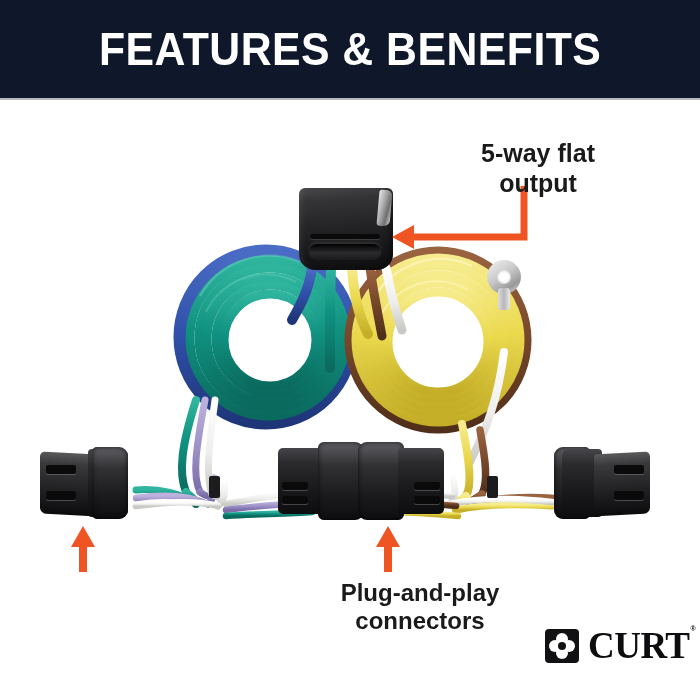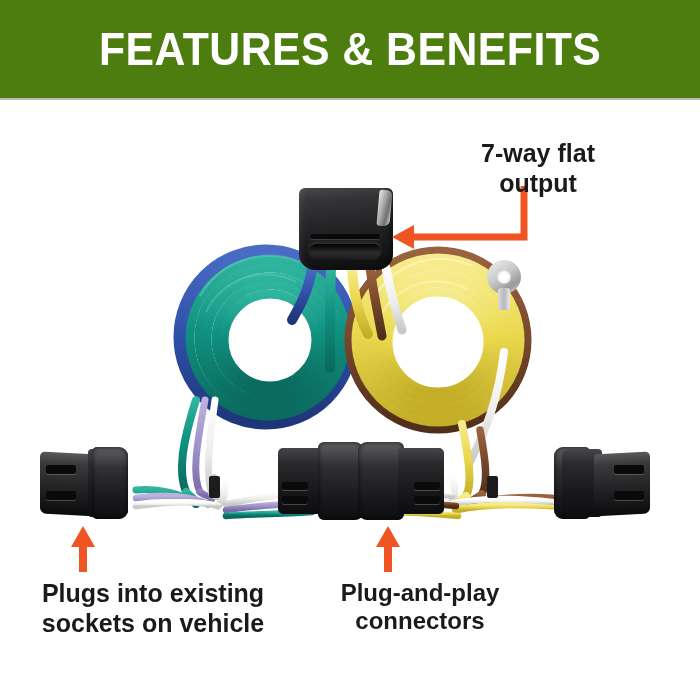--- a/index.html
+++ b/index.html
@@ -8,21 +8,21 @@
     background:#ffffff;
     font-family:"Liberation Sans", sans-serif;
     overflow:hidden;
     position:relative;
   }
   #root{position:relative;width:700px;height:700px;overflow:hidden;background:#fff;}
 
   
   .header-bar{
     position:absolute;left:0;top:0;width:700px;height:98px;
-    background:#4d7c0f;
+    background:#0f172a;
     display:flex;align-items:center;justify-content:center;
   }
   .header-title{
     color:#ffffff;
     font-family:"Liberation Sans Narrow","Liberation Sans",sans-serif;
     font-weight:bold;
     font-size:46px;
     letter-spacing:0.5px;
     transform:scaleX(0.93);
     white-space:nowrap;
@@ -309,21 +309,30 @@
       <path d="M83 572 L83 541" fill="none" stroke="#ef5423" stroke-width="8"></path>
       <path d="M83 526 L95 547 L71 547 Z" fill="#ef5423"></path>
     </g>
 
     <g>
       <path d="M388 572 L388 541" fill="none" stroke="#ef5423" stroke-width="8"></path>
       <path d="M388 526 L400 547 L376 547 Z" fill="#ef5423"></path>
     </g>
   </svg>
 
-  <div id="callout-top" class="callout">7-way flat
+  <div id="callout-top" class="callout">5-way flat
 output</div>
-  <div id="callout-left" class="callout">Plugs into existing
-sockets on vehicle</div>
   <div id="callout-mid" class="callout">Plug-and-play
 connectors</div>
 
+  <div class="logo">
+    <div class="logo-mark">
+      <span class="c1"></span>
+        <span class="c2"></span>
+        <span class="c3"></span>
+        <span class="c4"></span>
+        <span class="cc"></span>
+    </div>
+    <div class="logo-word">CURT</div>
+    <div class="logo-tm">®</div>
+  </div>
 
 </div>
 
 </body></html>

